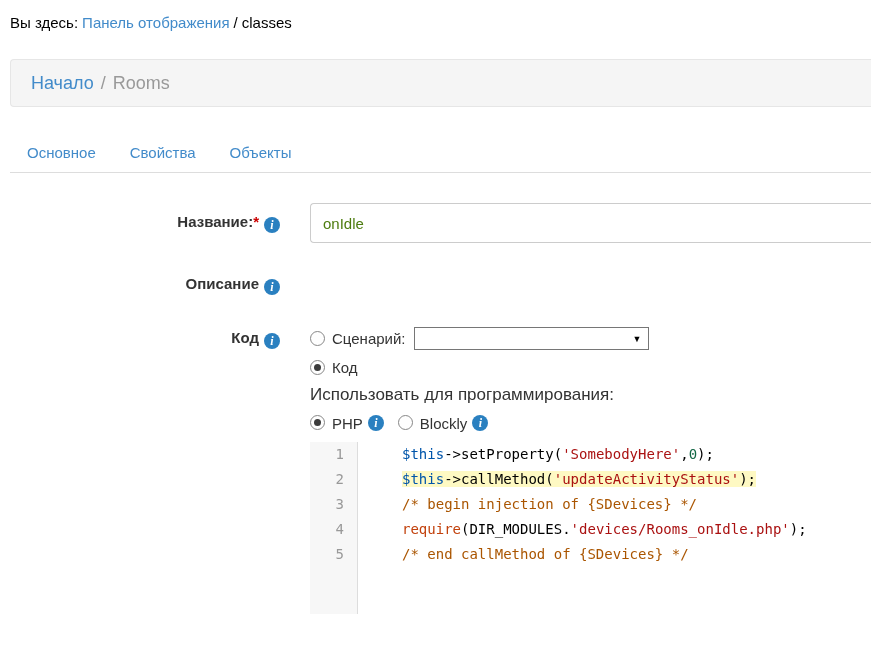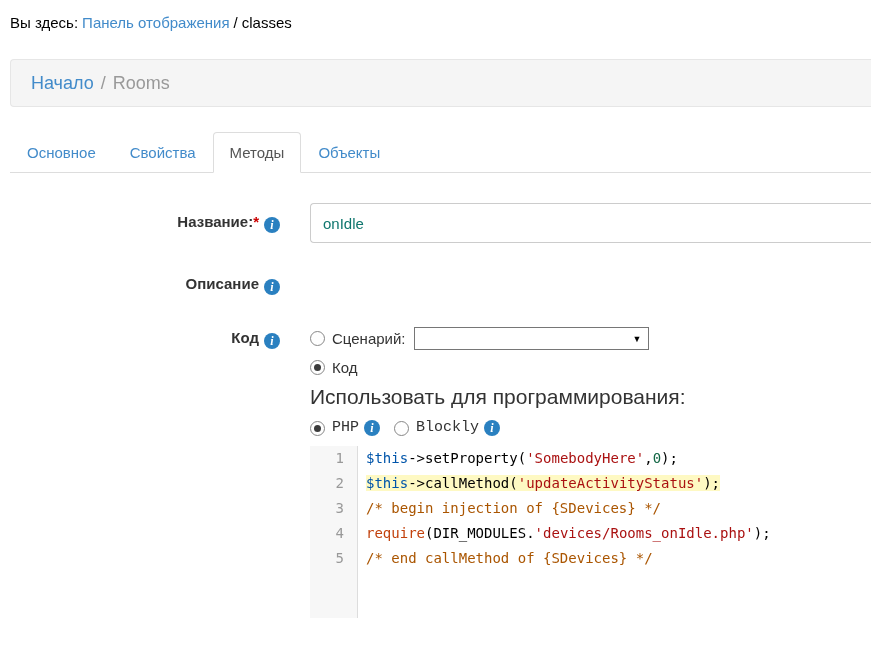--- a/index.html
+++ b/index.html
@@ -83,21 +83,21 @@
     margin-left: 5px;
     vertical-align: -2px;
   }
   .info-icon::after { content: "i"; }
 
   .text-input {
     width: 100%; height: 40px;
     border: 1px solid #ccc; border-right: none;
     border-radius: 4px 0 0 4px;
     padding: 0 12px;
-    font-size: 15px; color: #0f766e;
+    font-size: 15px; color: #4d7c0f;
     font-family: "Liberation Sans", sans-serif;
     outline: none;
   }
   .textarea {
     width: 100%; height: 90px;
     border: 1px solid #ccc; border-right: none;
     border-radius: 4px 0 0 4px;
     padding: 8px 12px;
     font-size: 15px; color: #555;
     font-family: "Liberation Sans", sans-serif;
@@ -122,23 +122,23 @@
   .select-box {
     width: 235px; height: 23px;
     border: 1px solid #767676;
     background: #fff;
     margin-left: 8px;
     display: flex; align-items: center; justify-content: flex-end;
     padding-right: 6px;
     cursor: pointer;
   }
   .select-arrow { font-size: 9px; color: #000; }
-  .usage-text { font-size: 21px; color: #333; margin: 4px 0 10px 0; }
+  .usage-text { font-size: 17px; color: #333; margin: 4px 0 10px 0; }
   .lang-row { display: flex; align-items: center; font-size: 15px; margin-bottom: 10px; }
-  .lang-group { display: flex; align-items: flex-end; margin-right: 14px; font-family: Liberation Mono, monospace; }
+  .lang-group { display: flex; align-items: flex-start; margin-right: 14px; }
 
   
   .code-editor {
     margin-top: 8px;
     position: relative;
     min-height: 172px;
     font-family: "DejaVu Sans Mono", monospace;
     font-size: 14px;
     cursor: text;
   }
@@ -147,21 +147,21 @@
     left: 0; top: 0; bottom: 0; width: 47px;
     background: #f7f7f7;
     border-right: 1px solid #ddd;
   }
   .code-row { display: flex; line-height: 25px; position: relative; }
   .gutter-num {
     width: 47px; flex: none;
     text-align: right; padding-right: 13px;
     color: #999;
   }
-  .code-line { padding-left: 9px; white-space: pre; min-width: 0; }
+  .code-line { padding-left: 9px; white-space: pre; min-width: 0; margin-left: 36px; }
   .line-content.selected { background: #fef9c3; }
   .tok-variable { color: #0055aa; }
   .tok-string   { color: #aa1111; }
   .tok-number   { color: #116644; }
   .tok-comment  { color: #aa5500; }
   .tok-keyword  { color: #c2410c; }
   .tok-plain    { color: #000; }
 </style>
 </head>
 <body>
@@ -172,21 +172,20 @@
 
 <div class="panel-heading">
   <a class="home-link">Начало</a>
   <span class="sep">/</span>
   <span class="current">Rooms</span>
 </div>
 
 <div class="tabs">
     <a class="tab">Основное</a>
     <a class="tab">Свойства</a>
-    <a class="tab active">Методы</a>
     <a class="tab">Объекты</a>
   </div>
 
 <div class="form-row row-name">
   <div class="label-col">
     <span>Название:</span><span class="req">*</span><span class="info-icon"></span>
   </div>
   <div class="control-col">
     <input class="text-input" type="text" value="onIdle" style="">
   </div>

